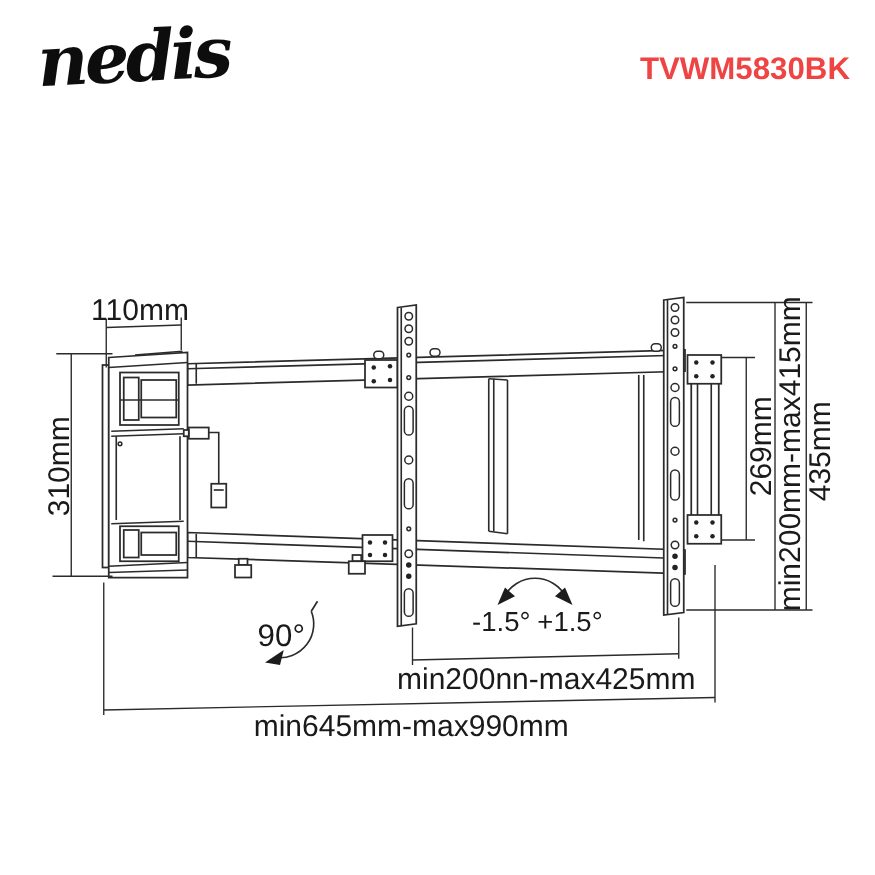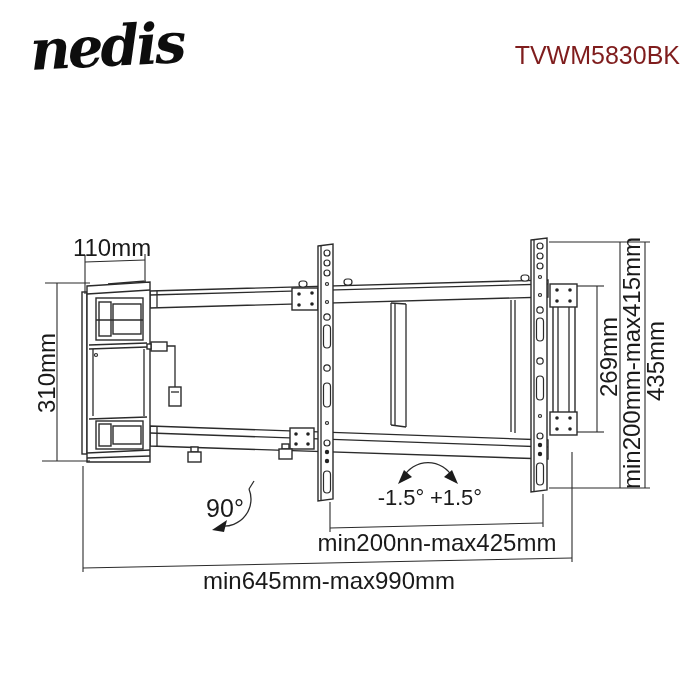--- a/index.html
+++ b/index.html
@@ -2,21 +2,21 @@
 <html><head>
 <meta charset="utf-8">
 <style>
   html,body{margin:0;padding:0;background:#fff;}
   .page{position:relative;width:700px;height:700px;background:#fff;overflow:hidden;
         font-family:"Liberation Sans",sans-serif;}
   .brand{position:absolute;left:30px;top:16px;font-family:"DejaVu Serif",serif;
          font-style:italic;font-weight:700;font-size:56px;line-height:1.1;color:#0d0d0d;
          letter-spacing:-3px;transform:rotate(-3deg);}
   .model{position:absolute;top:41px;right:20px;font-family:"Liberation Sans",sans-serif;
-         font-weight:400;font-size:25px;color:#7f1d1d;}
+         font-weight:700;font-size:25px;color:#ef4444;}
   svg{position:absolute;left:0;top:0;}
   .ln{fill:none;stroke:#2b2b2b;stroke-width:1.3;}
   .body{fill:#ffffff;stroke:#2b2b2b;stroke-width:1.4;}
   .hole{fill:#ffffff;stroke:#2b2b2b;stroke-width:1.2;}
   .holefill{fill:#222;stroke:none;}
   .dimln{fill:none;stroke:#2b2b2b;stroke-width:1.1;}
   .arrow{fill:#1c1c1c;stroke:none;}
   text.dim{font-family:"Liberation Sans",sans-serif;font-size:24px;fill:#1a1a1a;}
   text.dimsm{font-family:"Liberation Sans",sans-serif;font-size:22px;fill:#1a1a1a;}
   text.deg{font-family:"Liberation Sans",sans-serif;font-size:25px;fill:#1a1a1a;}

